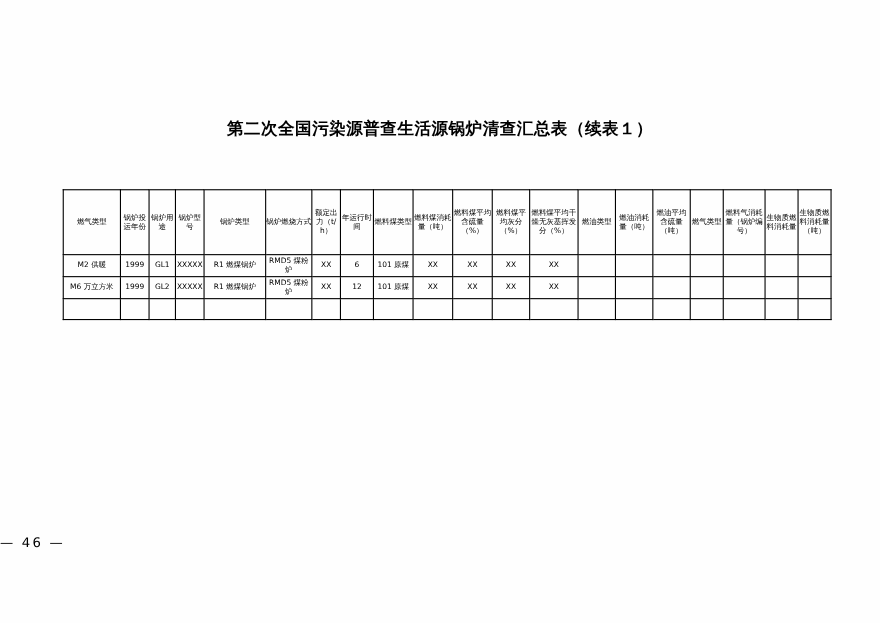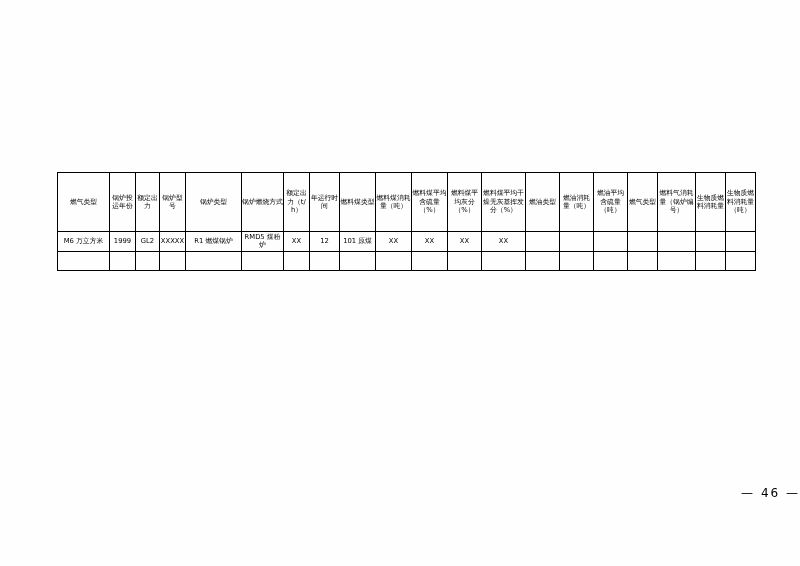--- a/index.html
+++ b/index.html
@@ -62,34 +62,35 @@
   }
   table.sheet tbody td {
     height: 16px;
     font-size: 6.8px;
   }
   .page-number {
     position: absolute;
     left: 0;
     top: 486px;
     width: 800px;
-    text-align: right;
+    text-align: left;
     font-size: 12px;
     letter-spacing: 2px;
     font-family: "DejaVu Sans", "Liberation Sans", sans-serif;
   }
   .empty-row td {
     height: 18px;
   }
 </style>
 </head>
 <body>
 
 <div class="page">
 
+  <div class="doc-title">第二次全国污染源普查生活源锅炉清查汇总表（续表１）</div>
 
   <div class="table-wrap">
     <table class="sheet">
       <colgroup id="colgroup">
           <col style="width: 52px;">
           <col style="width: 26px;">
           <col style="width: 24px;">
           <col style="width: 26px;">
           <col style="width: 56px;">
           <col style="width: 42px;">
@@ -105,21 +106,21 @@
           <col style="width: 34px;">
           <col style="width: 30px;">
           <col style="width: 38px;">
           <col style="width: 30px;">
           <col style="width: 30px;">
         </colgroup>
       <thead>
         <tr id="header-row">
             <th>燃气类型</th>
             <th>锅炉投运年份</th>
-            <th>额定出力</th>
+            <th>锅炉用途</th>
             <th>锅炉型号</th>
             <th>锅炉类型</th>
             <th>锅炉燃烧方式</th>
             <th>额定出力（t/h）</th>
             <th>年运行时间</th>
             <th>燃料煤类型</th>
             <th>燃料煤消耗量（吨）</th>
             <th>燃料煤平均含硫量（%）</th>
             <th>燃料煤平均灰分（%）</th>
             <th>燃料煤平均干燥无灰基挥发分（%）</th>
@@ -127,20 +128,42 @@
             <th>燃油消耗量（吨）</th>
             <th>燃油平均含硫量（吨）</th>
             <th>燃气类型</th>
             <th>燃料气消耗量（锅炉编号）</th>
             <th>生物质燃料消耗量</th>
             <th>生物质燃料消耗量（吨）</th>
           </tr>
       </thead>
       <tbody id="table-body">
           <tr>
+            <td>M2 供暖</td>
+            <td>1999</td>
+            <td>GL1</td>
+            <td>XXXXX</td>
+            <td>R1 燃煤锅炉</td>
+            <td>RMD5 煤粉炉</td>
+            <td>XX</td>
+            <td>6</td>
+            <td>101 原煤</td>
+            <td>XX</td>
+            <td>XX</td>
+            <td>XX</td>
+            <td>XX</td>
+            <td></td>
+            <td></td>
+            <td></td>
+            <td></td>
+            <td></td>
+            <td></td>
+            <td></td>
+          </tr>
+          <tr>
             <td>M6 万立方米</td>
             <td>1999</td>
             <td>GL2</td>
             <td>XXXXX</td>
             <td>R1 燃煤锅炉</td>
             <td>RMD5 煤粉炉</td>
             <td>XX</td>
             <td>12</td>
             <td>101 原煤</td>
             <td>XX</td>

